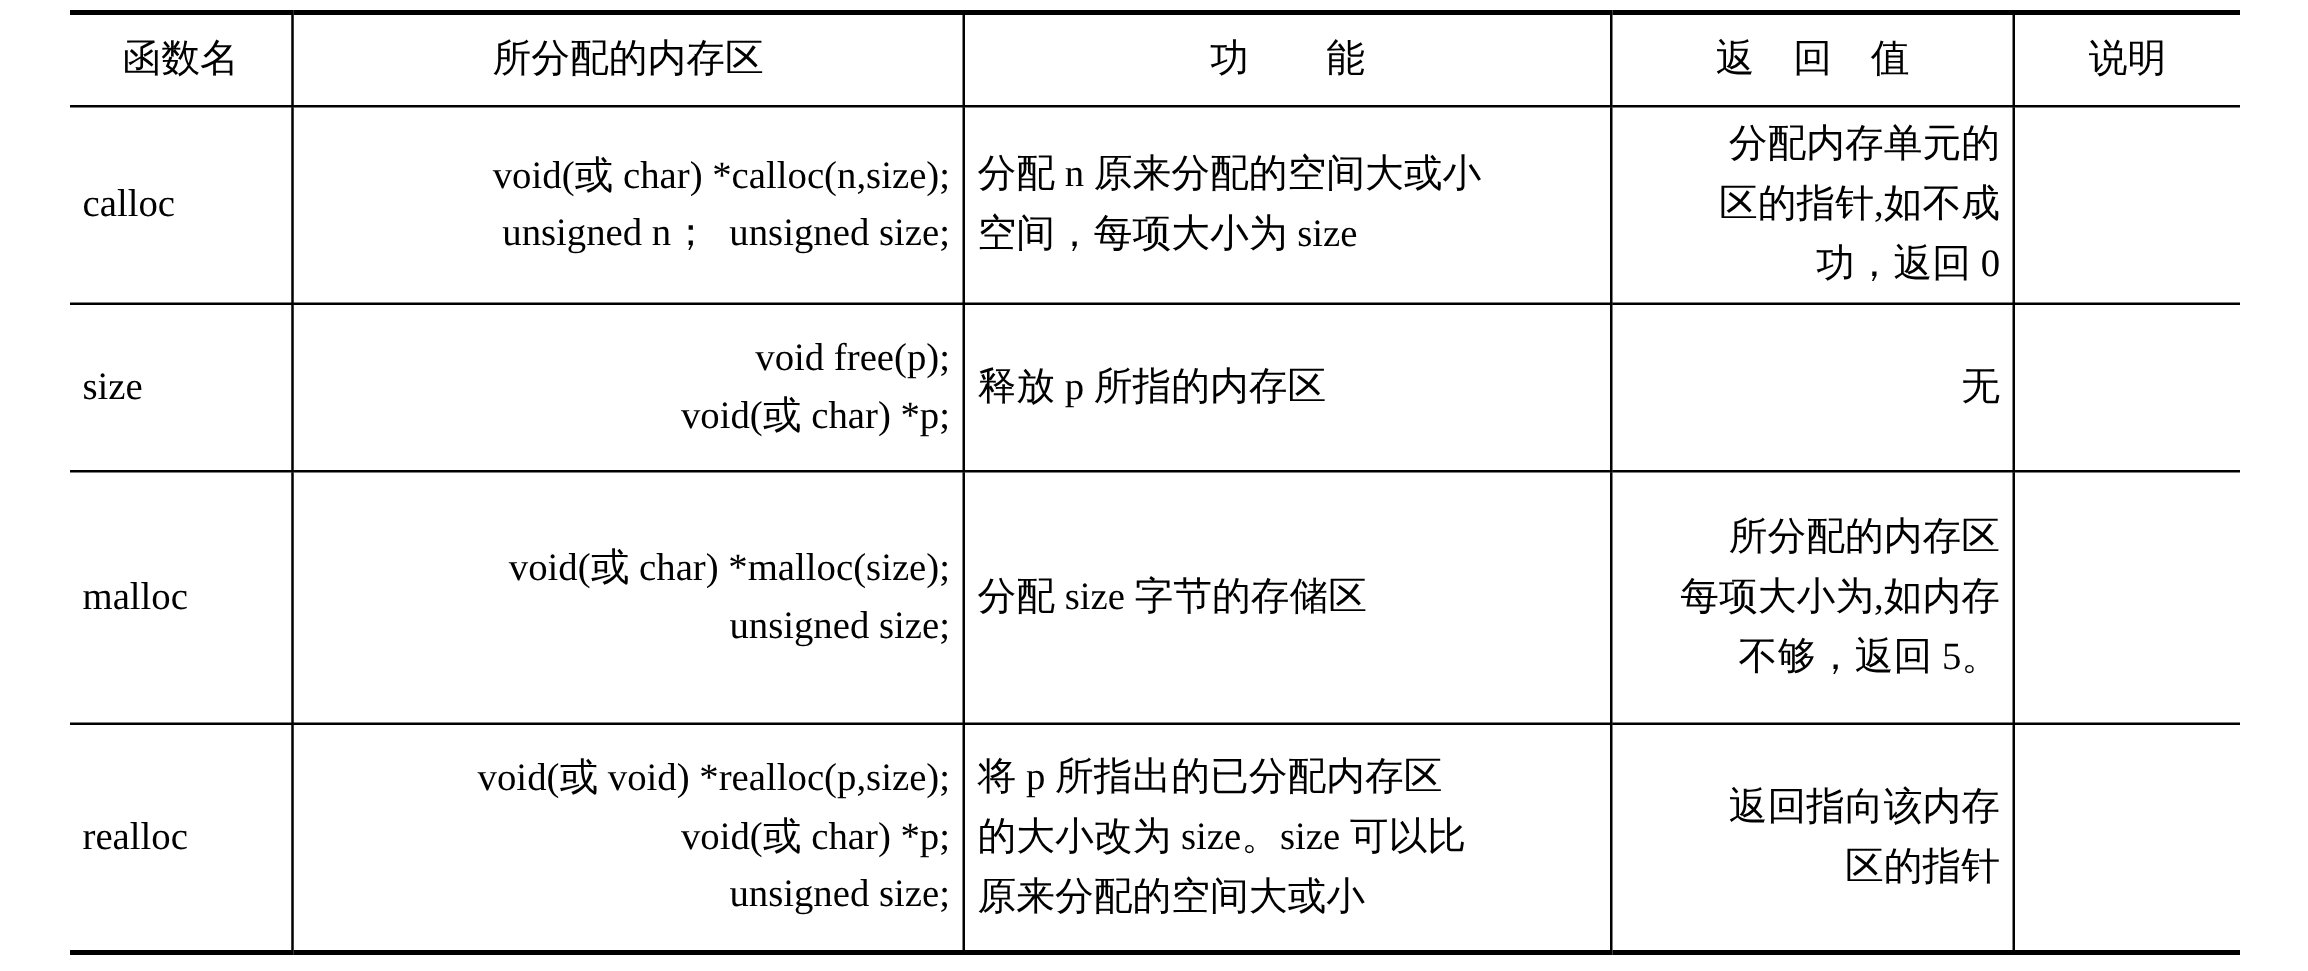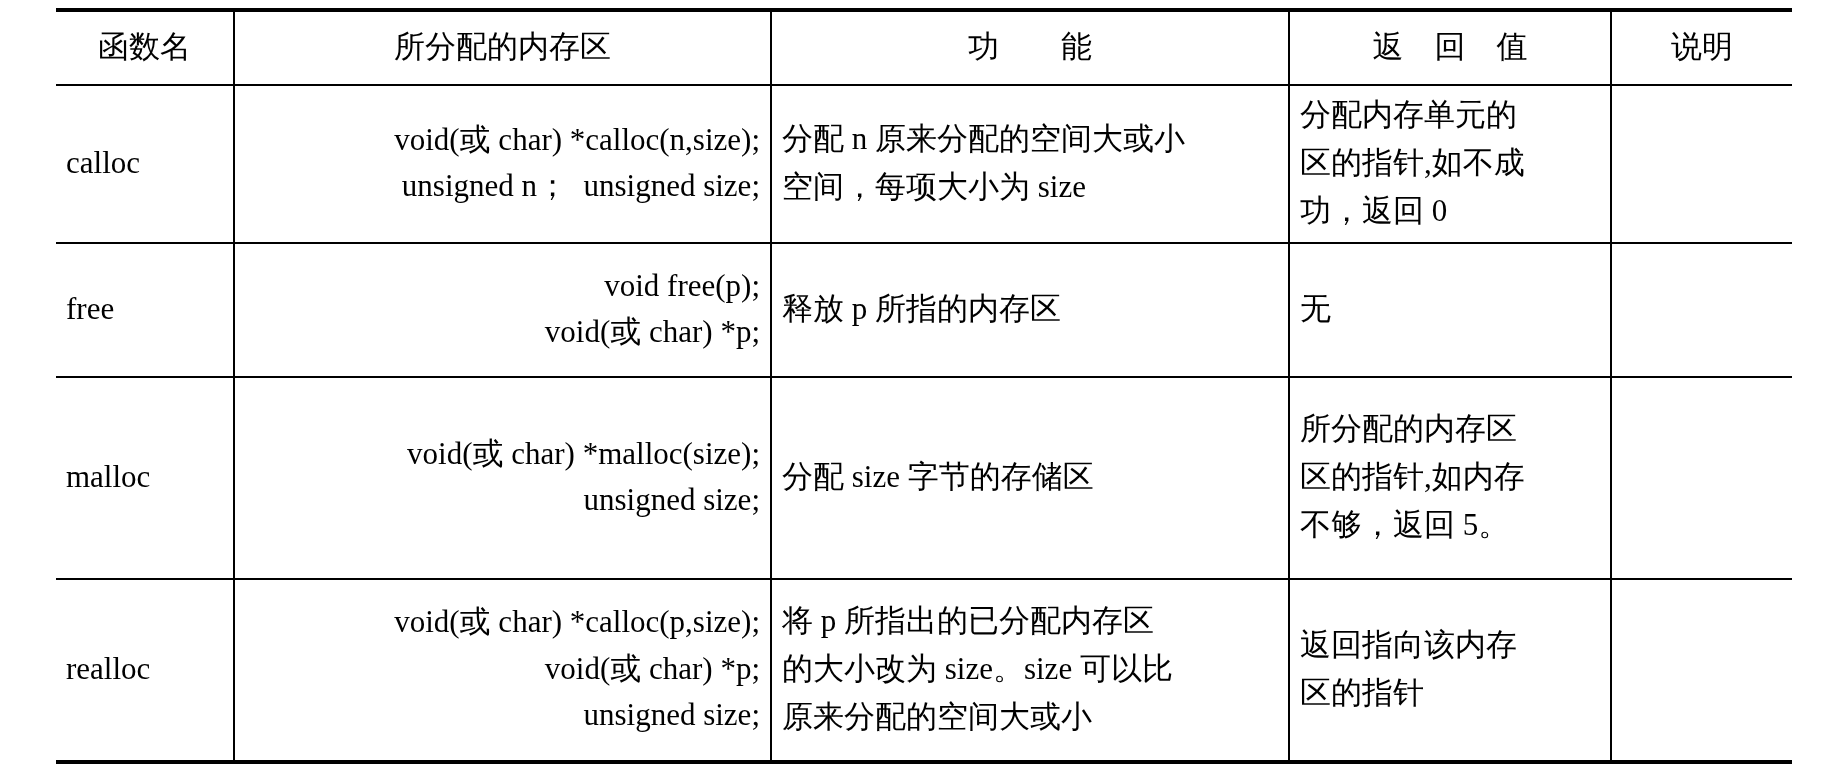--- a/index.html
+++ b/index.html
@@ -80,21 +80,21 @@
     line-height: 1.5;
   }
   td.func-cell {
     font-size: 31px;
     text-align: left;
     padding-left: 12px;
     line-height: 1.55;
   }
   td.ret-cell {
     font-size: 31px;
-    text-align: left;
+    text-align: right;
     padding-left: 10px;
     line-height: 1.55;
   }
   td.note-cell {
     font-size: 31px;
   }
   .line { display: block; white-space: pre; }
 
   
   tr.row-calloc td { height: 146px; }
@@ -135,21 +135,21 @@
           <span class="line">空间，每项大小为 size</span>
         </td>
         <td class="ret-cell">
           <span class="line">分配内存单元的</span>
           <span class="line">区的指针,如不成</span>
           <span class="line">功，返回 0</span>
         </td>
         <td class="note-cell"></td>
       </tr>
       <tr class="row-free">
-        <td class="name-cell">free</td>
+        <td class="name-cell">size</td>
         <td class="sig-cell">
           <span class="line">void free(p);</span>
           <span class="line">void(或 char) *p;</span>
         </td>
         <td class="func-cell">
           <span class="line">释放 p 所指的内存区</span>
         </td>
         <td class="ret-cell">
           <span class="line">无</span>
         </td>
@@ -159,29 +159,29 @@
         <td class="name-cell">malloc</td>
         <td class="sig-cell">
           <span class="line">void(或 char) *malloc(size);</span>
           <span class="line">unsigned size;</span>
         </td>
         <td class="func-cell">
           <span class="line">分配 size 字节的存储区</span>
         </td>
         <td class="ret-cell">
           <span class="line">所分配的内存区</span>
-          <span class="line">区的指针,如内存</span>
+          <span class="line">每项大小为,如内存</span>
           <span class="line">不够，返回 5。</span>
         </td>
         <td class="note-cell"></td>
       </tr>
       <tr class="row-realloc">
         <td class="name-cell">realloc</td>
         <td class="sig-cell">
-          <span class="line">void(或 char) *calloc(p,size);</span>
+          <span class="line">void(或 void) *realloc(p,size);</span>
           <span class="line">void(或 char) *p;</span>
           <span class="line">unsigned size;</span>
         </td>
         <td class="func-cell">
           <span class="line">将 p 所指出的已分配内存区</span>
           <span class="line">的大小改为 size。size 可以比</span>
           <span class="line">原来分配的空间大或小</span>
         </td>
         <td class="ret-cell">
           <span class="line">返回指向该内存</span>

